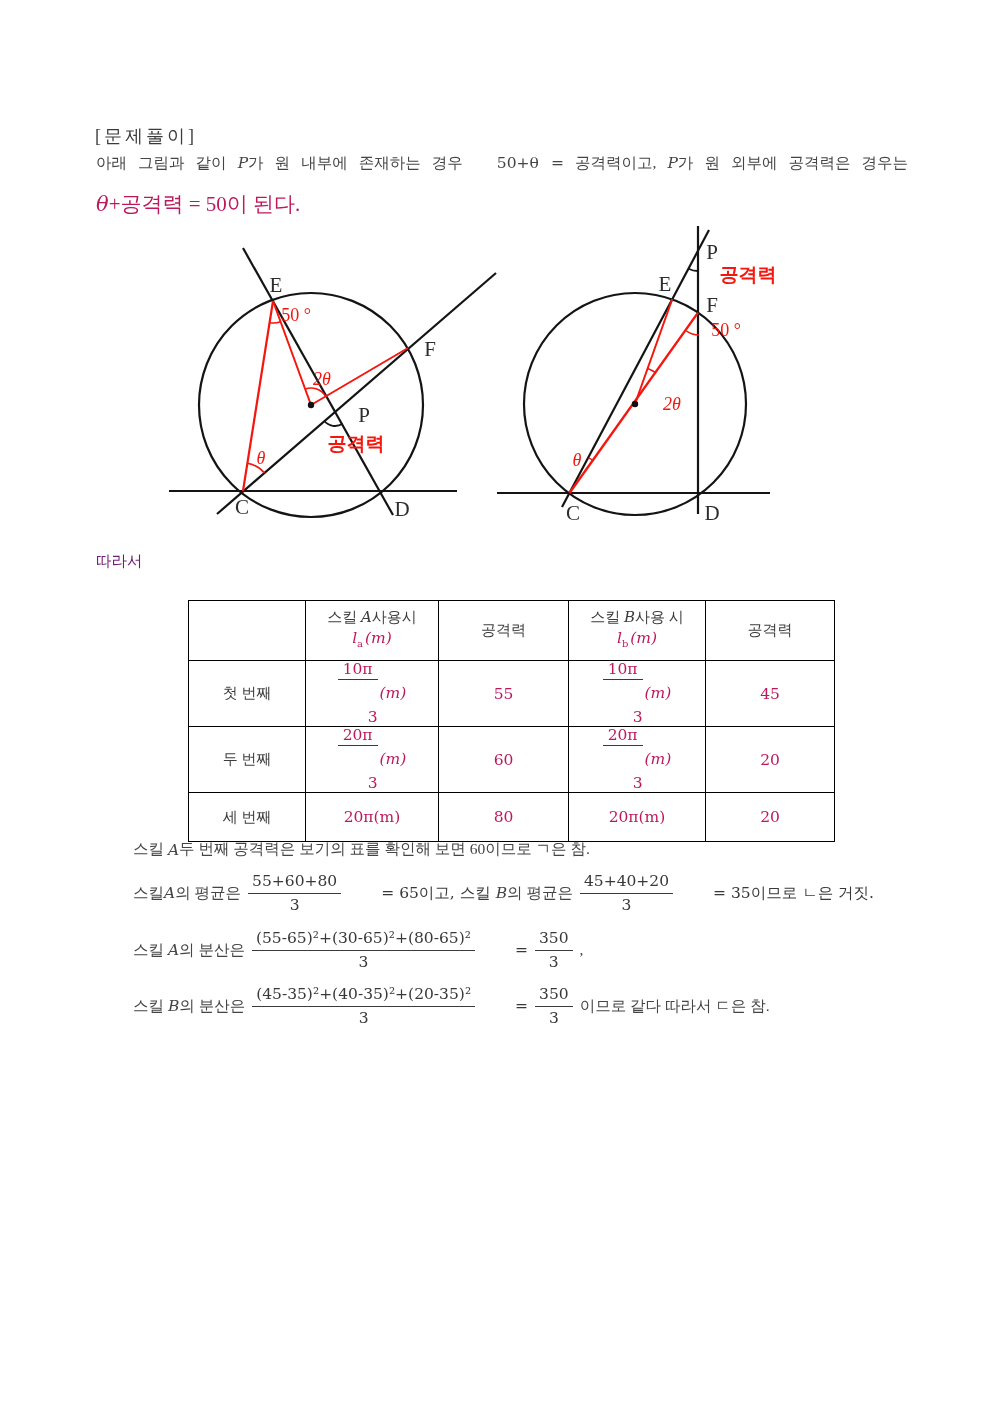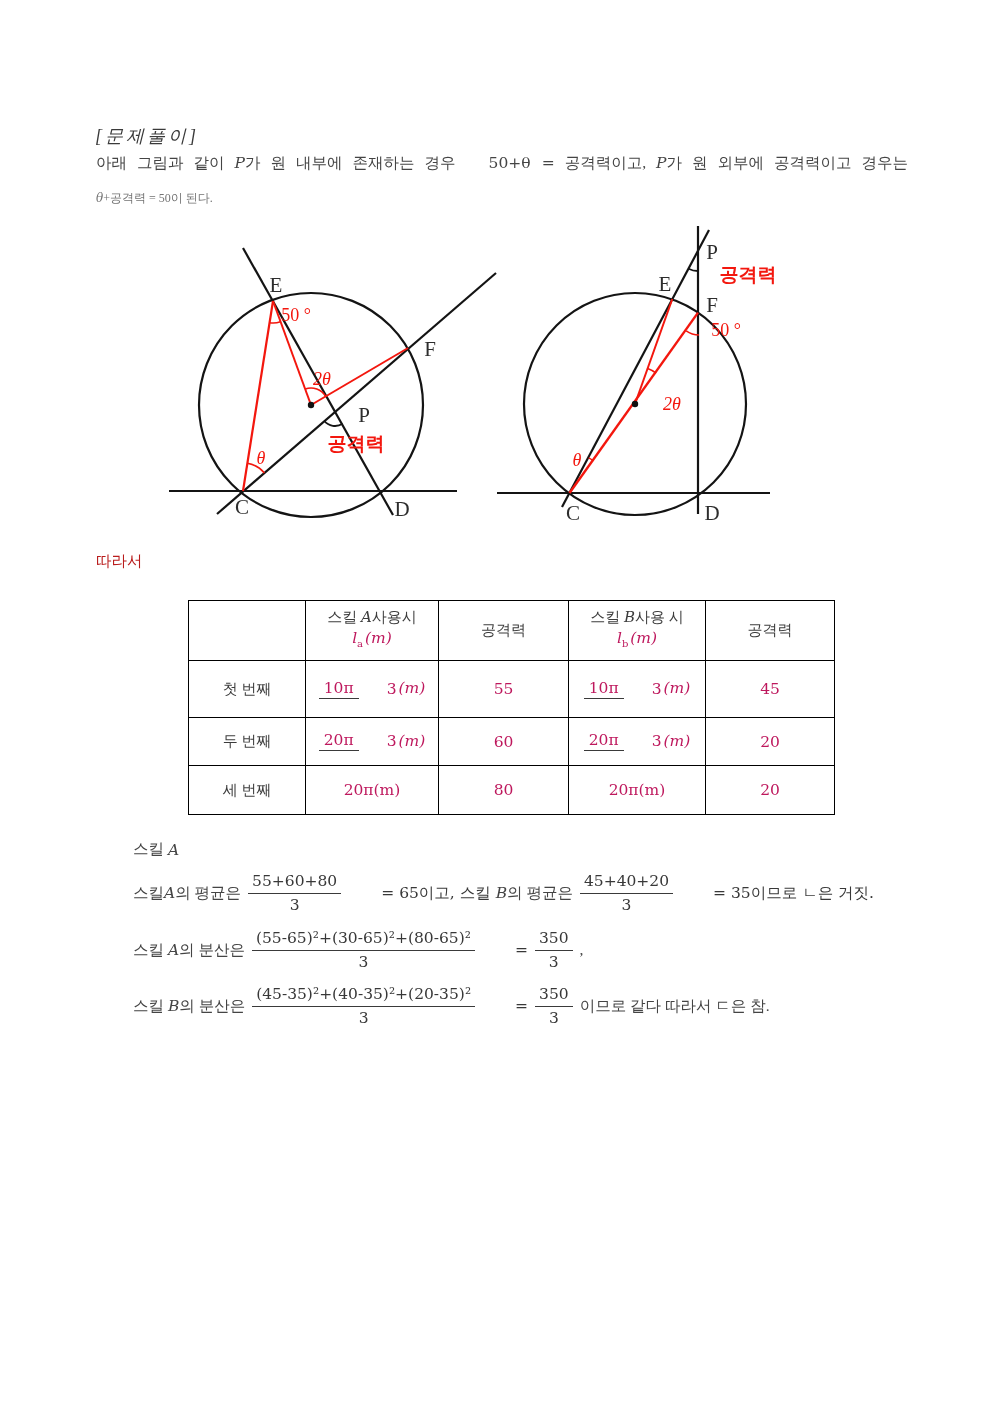--- a/index.html
+++ b/index.html
@@ -1,41 +1,41 @@
 <!DOCTYPE html>
 <html><head>
 <meta charset="utf-8">
 <style>
   html,body{margin:0;padding:0;background:#fff;}
   #page{position:relative;width:992px;height:1403px;background:#ffffff;overflow:hidden;
         font-family:"Liberation Serif","DejaVu Serif",serif;color:#3f3f3f;}
   .abs{position:absolute;}
   
-  #doc-title{left:95px;top:124px;font-size:18px;letter-spacing:3px;color:#3a3a3a;font-style:italic;}
+  #doc-title{left:95px;top:124px;font-size:18px;letter-spacing:3px;color:#3a3a3a;}
   
   #intro-l1{left:96px;top:153px;width:812px;font-size:15.5px;text-align:justify;text-align-last:justify;color:#444;}
-  #intro-l2{left:96px;top:190px;width:812px;font-size:12px;color:#737373;}
+  #intro-l2{left:96px;top:190px;width:812px;font-size:21px;color:#be185d;}
   .mvar{font-style:italic;font-family:"DejaVu Serif","Liberation Serif",serif;}
   .mtxt{font-family:"DejaVu Serif","Liberation Serif",serif;margin-left:23px;}
   
   #diagrams{left:90px;top:222px;width:810px;height:312px;}
   svg text{font-family:"Liberation Serif","DejaVu Serif",serif;}
   .ptlabel{font-size:21px;fill:#2d2d2d;}
   .redlabel{font-size:18px;fill:#f3170e;}
   .redital{font-style:italic;}
   .attacklabel{font-size:19px;font-weight:bold;fill:#f3170e;}
   
-  #therefore{left:96px;top:551px;font-size:15.5px;color:#b91c1c;}
+  #therefore{left:96px;top:551px;font-size:15.5px;color:#701a75;}
   
   #skill-table{left:188px;top:600px;border-collapse:collapse;table-layout:fixed;color:#3c3c3c;}
   #skill-table td{border:1.6px solid #000;text-align:center;vertical-align:middle;
                   font-size:15px;padding:0;}
   #skill-table .hdr{line-height:21px;}
   #skill-table .mathcell{font-family:"DejaVu Serif","Liberation Serif",serif;font-size:15.5px;color:#be185d;}
-  .frac{display:inline-flex;flex-direction:row;vertical-align:middle;text-align:left;gap:28px;}
+  .frac{display:inline-flex;flex-direction:column;vertical-align:middle;text-align:right;gap:28px;}
   .fnum{border-bottom:1.4px solid #3a3a3a;padding:0 5px 1px;line-height:17px;}
   .fden{padding-top:1px;line-height:17px;}
   .unit{font-style:italic;margin-left:2px;}
   sub{font-size:10px;}
   
   .para{left:133px;font-size:15.5px;color:#444;display:flex;align-items:center;white-space:pre;}
   .para .mathseg{font-family:"DejaVu Serif","Liberation Serif",serif;color:#383838;margin-left:33px;}
   .pfrac{display:inline-flex;flex-direction:column;text-align:center;margin:0 7px;
          font-family:"DejaVu Serif","Liberation Serif",serif;color:#383838;align-items:center;}
   .pfrac .fnum{padding:0 4px 2px;border-bottom:1.5px solid #3a3a3a;line-height:19px;}
@@ -45,21 +45,21 @@
   #para3{top:924px;height:52px;}
   #para4{top:980px;height:52px;}
 </style>
 </head>
 <body>
 
 <div id="page">
 
   <div class="abs" id="doc-title">[문제풀이]</div>
 
-  <div class="abs" id="intro-l1"><span>아래 그림과 같이 </span><span class="mvar">P</span><span>가 원 내부에 존재하는 경우 </span><span class="mtxt">50+θ =</span><span> 공격력이고, </span><span class="mvar">P</span><span>가 원 외부에 공격력이고 경우는</span></div>
+  <div class="abs" id="intro-l1"><span>아래 그림과 같이 </span><span class="mvar">P</span><span>가 원 내부에 존재하는 경우 </span><span class="mtxt">50+θ =</span><span> 공격력이고, </span><span class="mvar">P</span><span>가 원 외부에 공격력은 경우는</span></div>
   <div class="abs" id="intro-l2"><span class="mvar">θ</span><span>+공격력 = 50이 된다.</span></div>
 
   <svg class="abs" id="diagrams" viewBox="90 222 810 312" xmlns="http://www.w3.org/2000/svg">
 
     <g>
       <circle cx="311" cy="405" r="112" fill="none" stroke="#141414" stroke-width="2.2"></circle>
       <line x1="243" y1="248" x2="393" y2="515" stroke="#141414" stroke-width="2.2"></line>
       <line x1="217" y1="514" x2="496" y2="273" stroke="#141414" stroke-width="2.2"></line>
       <line x1="169" y1="491" x2="457" y2="491" stroke="#141414" stroke-width="2.2"></line>
       <line x1="273" y1="301" x2="243" y2="491" stroke="#f3170e" stroke-width="2.2"></line>
@@ -158,21 +158,21 @@
     <tr style="height:49px">
       <td>세 번째</td>
       <td class="mathcell">20π(m)</td>
       <td class="mathcell">80</td>
       <td class="mathcell">20π(m)</td>
       <td class="mathcell">20</td>
     </tr>
   </tbody>
     </table>
 
-  <div class="abs para" id="para1"><span>스킬 </span><span class="mvar">A</span></div>
+  <div class="abs para" id="para1"><span>스킬 </span><span class="mvar">A</span><span>두 번째 공격력은 보기의 표를 확인해 보면 60이므로 ㄱ은 참.</span></div>
 
   <div class="abs para" id="para2"><span>스킬</span><span class="mvar">A</span><span>의 평균은</span><span class="pfrac"><span class="fnum">55+60+80</span><span class="fden">3</span></span><span class="mathseg">= 65이고, 스킬 </span><span class="mvar">B</span><span>의 평균은</span><span class="pfrac"><span class="fnum">45+40+20</span><span class="fden">3</span></span><span class="mathseg">= 35이므로 ㄴ은 거짓.</span></div>
 
   <div class="abs para" id="para3"><span>스킬 </span><span class="mvar">A</span><span>의 분산은</span><span class="pfrac"><span class="fnum">(55-65)²+(30-65)²+(80-65)²</span><span class="fden">3</span></span><span class="mathseg">=</span><span class="pfrac"><span class="fnum">350</span><span class="fden">3</span></span><span>,</span></div>
 
   <div class="abs para" id="para4"><span>스킬 </span><span class="mvar">B</span><span>의 분산은</span><span class="pfrac"><span class="fnum">(45-35)²+(40-35)²+(20-35)²</span><span class="fden">3</span></span><span class="mathseg">=</span><span class="pfrac"><span class="fnum">350</span><span class="fden">3</span></span><span>이므로 같다 따라서 ㄷ은 참.</span></div>
 
 </div>
 
 </body></html>

